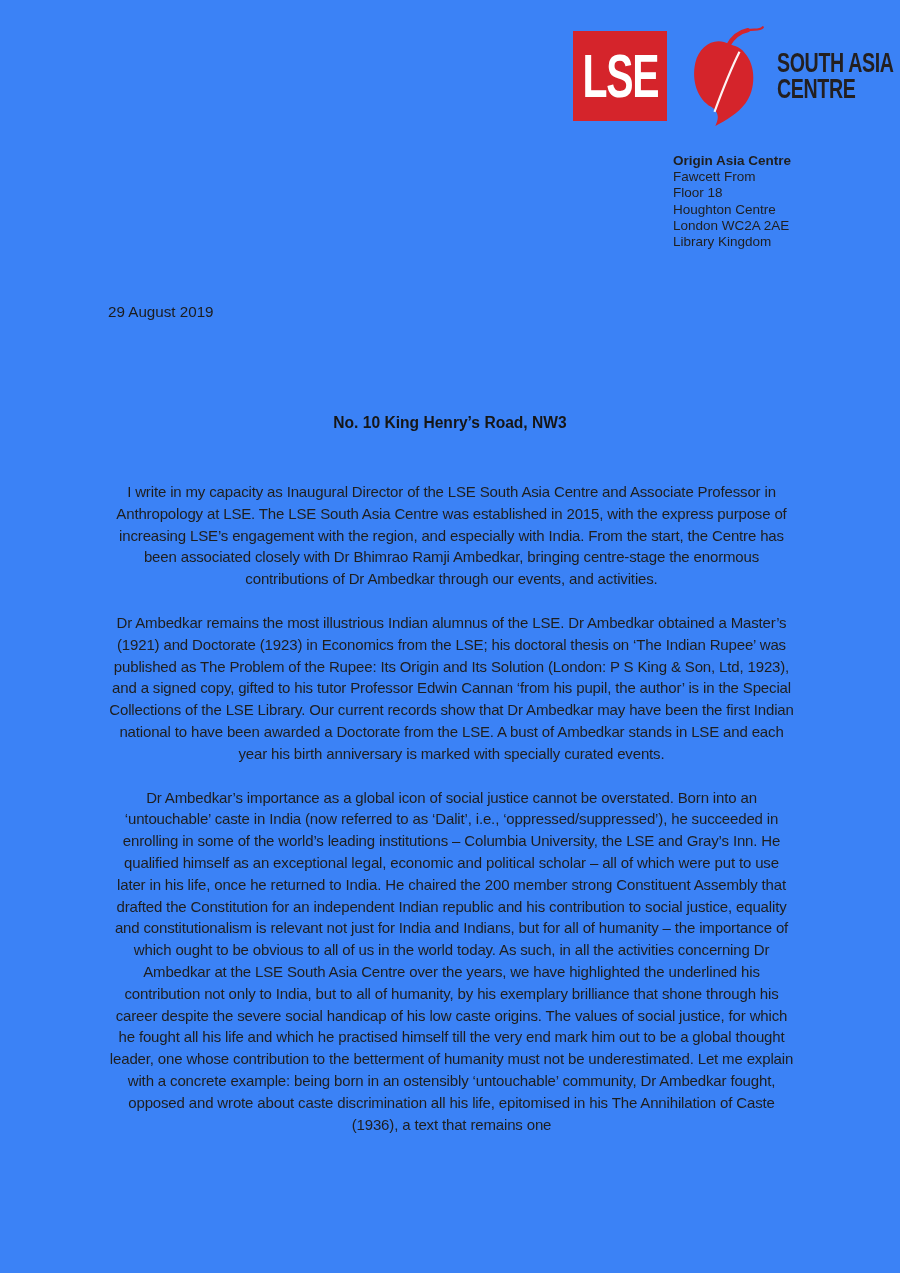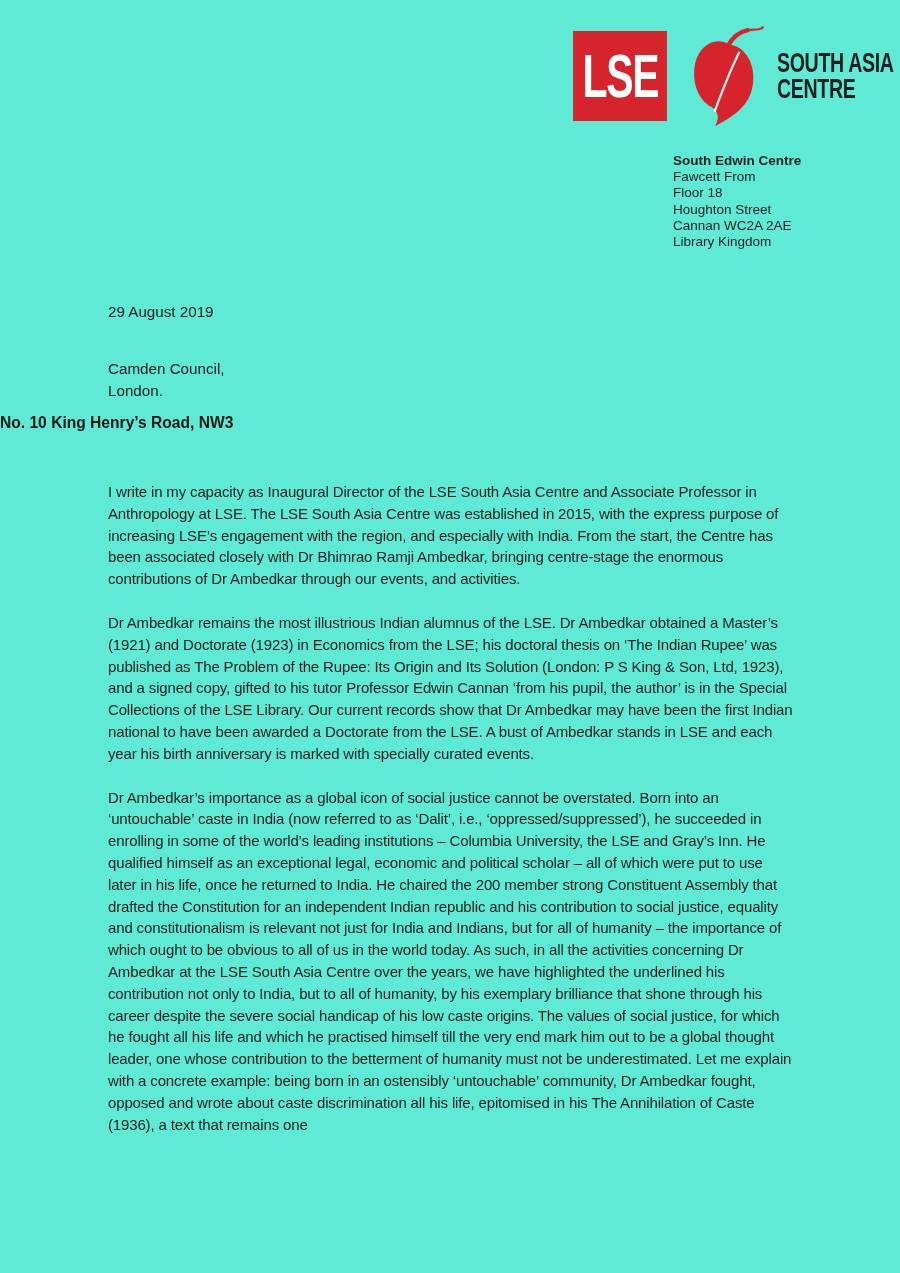--- a/index.html
+++ b/index.html
@@ -4,21 +4,21 @@
 <style>
   * { margin: 0; padding: 0; box-sizing: border-box; }
   html, body { background: #ffffff; }
   body { font-family: "Liberation Sans", sans-serif; }
 
   .page {
     position: relative;
     width: 900px;
     height: 1273px;
     margin: 0 auto;
-    background: #5eead4;
+    background: #3b82f6;
     overflow: hidden;
     color: #222222;
   }
 
   
   .logo-row {
     position: absolute;
     left: 573px;
     top: 30px;
     height: 92px;
@@ -88,37 +88,37 @@
     top: 358px;
     font-size: 15.2px;
     line-height: 22px;
     color: #1c1c1c;
   }
   .subject-line {
     position: absolute;
     left: 0;
     top: 414px;
     width: 900px;
-    text-align: left;
+    text-align: center;
     font-weight: 700;
     font-size: 15.6px;
     color: #161616;
   }
 
   
   .letter-body {
     position: absolute;
     left: 108px;
     top: 481px;
     width: 687px;
     font-size: 15px;
     letter-spacing: -0.15px;
     line-height: 21.8px;
     color: #1e1e1e;
-    text-align: left;
+    text-align: center;
   }
   .letter-body p { margin: 0 0 22px 0; }
   .seg-italic { }
 </style>
 </head>
 <body>
 
 <div class="page">
 
   <div class="logo-row">
@@ -133,34 +133,30 @@
         <path d="M 70,5 C 78,3.5 84,6 88,1.5" stroke="#d5242b" stroke-width="2.6" fill="none" stroke-linecap="round"></path>
       </svg>
     </div>
     <div class="org-name">
       <span>SOUTH ASIA</span>
       <span>CENTRE</span>
     </div>
   </div>
 
   <div class="sender-address">
-    <div class="addr-name">South Edwin Centre</div>
+    <div class="addr-name">Origin Asia Centre</div>
     <div>Fawcett From</div>
     <div>Floor 18</div>
-    <div>Houghton Street</div>
-    <div>Cannan WC2A 2AE</div>
+    <div>Houghton Centre</div>
+    <div>London WC2A 2AE</div>
     <div>Library Kingdom</div>
   </div>
 
   <div class="letter-date">29 August 2019</div>
 
-  <div class="recipient">
-    <div>Camden Council,</div>
-    <div>London.</div>
-  </div>
 
   <div class="subject-line">No. 10 King Henry’s Road, NW3</div>
 
   <div class="letter-body">
     <p><span>I write in my capacity as Inaugural Director of the LSE South Asia Centre and Associate Professor in Anthropology at LSE. The LSE South Asia Centre was established in 2015, with the express purpose of increasing LSE’s engagement with the region, and especially with India. From the start, the Centre has been associated closely with Dr Bhimrao Ramji Ambedkar, bringing centre-stage the enormous contributions of Dr Ambedkar through our events, and activities.</span></p>
 
     <p><span>Dr Ambedkar remains the most illustrious Indian alumnus of the LSE. Dr Ambedkar obtained a Master’s (1921) and Doctorate (1923) in Economics from the LSE; his doctoral thesis on ‘The Indian Rupee’ was published as </span><span class="seg-italic">The Problem of the Rupee: Its Origin and Its Solution</span><span> (London: P S King &amp; Son, Ltd, 1923), and a signed copy, gifted to his tutor Professor Edwin Cannan ‘from his pupil, the author’ is in the Special Collections of the LSE Library. Our current records show that Dr Ambedkar may have been the first Indian national to have been awarded a Doctorate from the LSE.  A bust of Ambedkar stands in LSE and each year his birth anniversary is marked with specially curated events.</span></p>
 
     <p><span>Dr Ambedkar’s importance as a global icon of social justice cannot be overstated. Born into an ‘untouchable’ caste in India (now referred to as ‘Dalit’, i.e., ‘oppressed/suppressed’), he succeeded in enrolling in some of the world’s leading institutions – Columbia University, the LSE and Gray’s Inn. He qualified himself as an exceptional legal, economic and political scholar – all of which were put to use later in his life, once he returned to India. He chaired the 200 member strong Constituent Assembly that drafted the Constitution for an independent Indian republic and his contribution to social justice, equality and constitutionalism is relevant not just for India and Indians, but for all of humanity – the importance of which ought to be obvious to all of us in the world today. As such, in all the activities concerning Dr Ambedkar at the LSE South Asia Centre over the years, we have highlighted the underlined his contribution not only to India, but to all of humanity, by his exemplary brilliance that shone through his career despite the severe social handicap of his low caste origins. The values of social justice, for which he fought all his life and which he practised himself till the very end mark him out to be a global thought leader, one whose contribution to the betterment of humanity must not be underestimated.  Let me explain with a concrete example: being born in an ostensibly ‘untouchable’ community, Dr Ambedkar fought, opposed and wrote about caste discrimination all his life, epitomised in his </span><span class="seg-italic">The Annihilation of Caste</span><span> (1936), a text that remains one</span></p>
   </div>

